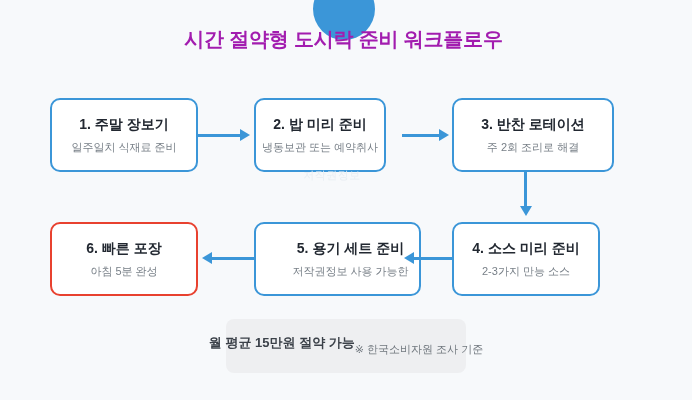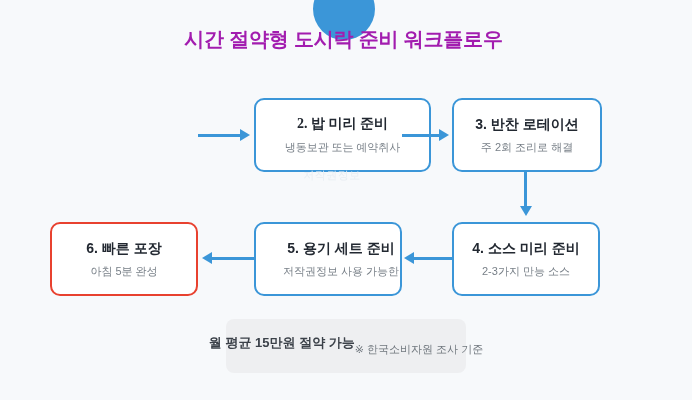--- a/index.html
+++ b/index.html
@@ -85,24 +85,24 @@
   }
   .node-sub {
     font-size: 11px;
     color: #777f87;
     line-height: 1.2;
     white-space: nowrap;
   }
 
   
   #node-1 { left: 50px;  top: 98px;  width: 148px; height: 74px; }
-  #node-2 { left: 254px; top: 98px;  width: 177px; height: 74px; font-family: Liberation Serif, serif; }
-  #node-3 { left: 452px; top: 98px;  width: 150px; height: 74px; }
+  #node-2 { left: 254px; top: 98px;  width: 132px; height: 74px; }
+  #node-3 { left: 452px; top: 98px;  width: 162px; height: 74px; }
   #node-4 { left: 452px; top: 222px; width: 148px; height: 74px; }
-  #node-5 { left: 254px; top: 222px; width: 148px; height: 74px; padding-left: 26px; }
+  #node-5 { left: 254px; top: 222px; width: 167px; height: 74px; padding-left: 26px; }
   #node-6 { left: 50px;  top: 222px; width: 148px; height: 74px; text-align: center; }
 
   
   .conn-line {
     position: absolute;
     background: #3b96d8;
   }
   .conn-h { height: 3px; }
   .conn-v { width: 3px; }
 
@@ -174,20 +174,24 @@
 </style>
 </head>
 <body>
 
 <div id="canvas">
 
   <div class="top-circle"></div>
 
   <div class="title">시간 절약형 도시락 준비 워크플로우</div>
 
+  <div class="node" id="node-1">
+    <div class="node-title">1. 주말 장보기</div>
+    <div class="node-sub">일주일치 식재료 준비</div>
+  </div>
 
   <div class="node" id="node-2">
     <div class="node-title">2. 밥 미리 준비</div>
     <div class="node-sub">냉동보관 또는 예약취사</div>
   </div>
 
   <div class="node" id="node-3">
     <div class="node-title">3. 반찬 로테이션</div>
     <div class="node-sub">주 2회 조리로 해결</div>
   </div>

